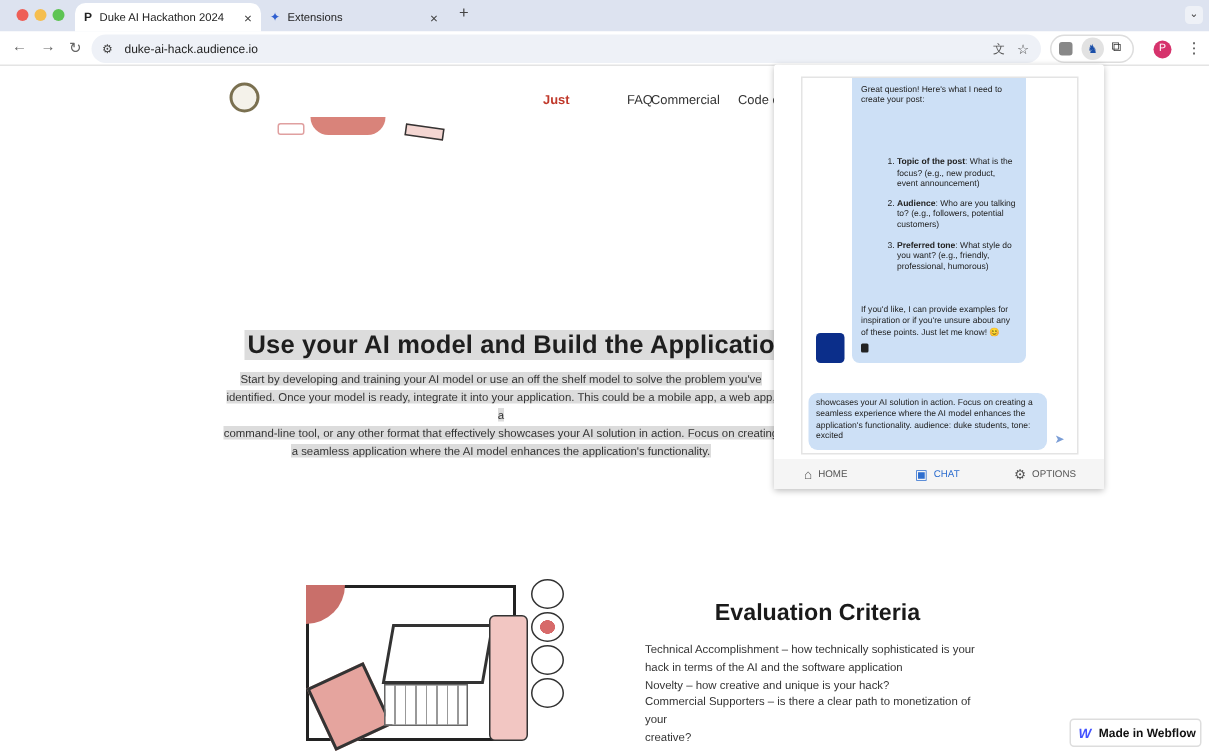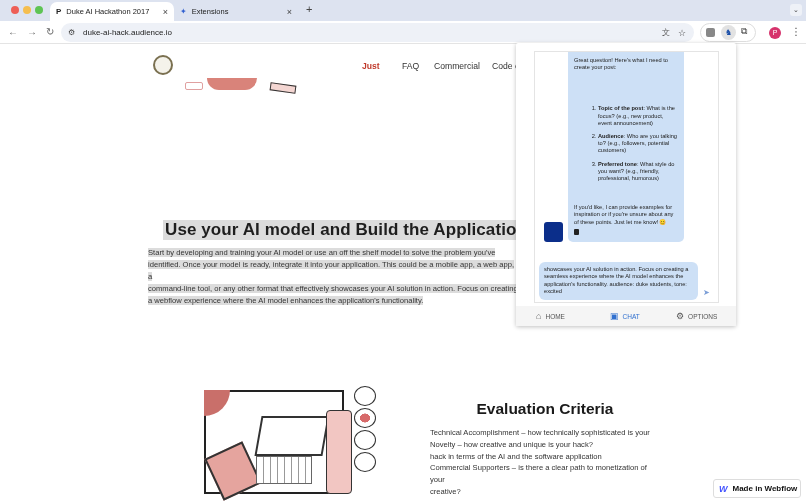--- a/index.html
+++ b/index.html
@@ -8,21 +8,21 @@
 .traffic{position:absolute;top:6px;width:8px;height:8px;border-radius:50%}
 .tab{position:absolute;top:2px;height:19px;font-size:7.5px;color:#222;display:flex;align-items:center;padding:0 6px}
 .tab.active{background:#fff;border-radius:7px 7px 0 0}
 .tab .x{position:absolute;right:6px;font-size:9px;color:#444}
 .toolbar{position:absolute;left:0;top:21px;width:806px;height:23px;background:#fff;border-bottom:1px solid #e4e4e4}
 .omni{position:absolute;left:61px;top:2px;width:633px;height:19px;background:#eef1f7;border-radius:10px;font-size:8px;color:#222;display:flex;align-items:center;padding-left:22px}
 .navbtn{position:absolute;top:5px;font-size:10px;color:#666}
 .page{position:absolute;left:0;top:44px;width:806px;height:459px;background:#fff}
 .nav a{position:absolute;top:17px;font-size:8.6px;color:#333;text-decoration:none}
 .heading{position:absolute;left:163px;top:176px;font-size:17px;font-weight:bold;color:#1e1e1e;background:#dcdcdc;padding:0 2px;letter-spacing:0.1px}
-.para{position:absolute;left:148px;top:203px;width:372px;font-size:7.6px;line-height:12px;color:#333}
+.para{position:absolute;left:148px;top:203px;width:372px;text-align:center;font-size:7.6px;line-height:12px;color:#333}
 .para span{background:#dcdcdc}
 .eval-title{position:absolute;left:420px;top:356px;width:250px;text-align:center;font-size:15.5px;font-weight:bold;color:#1a1a1a}
 .eval-body{position:absolute;left:430px;top:383px;width:230px;text-align:left;font-size:7.6px;line-height:11.8px;color:#333}
 .webflow{position:absolute;left:713px;top:435px;width:88px;height:19px;background:#fff;border:1px solid #ddd;border-radius:3px;font-size:8px;font-weight:bold;display:flex;align-items:center;padding-left:5px;color:#111}
 .popup{position:absolute;left:516px;top:43px;width:220px;height:283px;background:#fff;box-shadow:0 1px 4px rgba(0,0,0,0.25);border-radius:2px}
 .chatframe{position:absolute;left:18px;top:8px;width:185px;height:252px;border:1px solid #e4e4e4;background:#fff}
 .bubble{position:absolute;left:33px;top:0;width:116px;height:190px;background:#cde0f6;border-radius:0 0 5px 5px;font-size:5.7px;line-height:7.2px;color:#222;padding:5px 6px}
 .bubble ol{padding-left:24px;margin-top:34px}
 .bubble li{margin-bottom:6px}
 .avatar{position:absolute;left:9px;top:170px;width:19px;height:20px;background:#0b2e8a;border-radius:3px}
@@ -33,21 +33,21 @@
 </style>
 </head>
 <body>
 
 <div class="tabbar">
   <div class="traffic" style="left:11px;background:#ee5f57"></div>
   <div class="traffic" style="left:23px;background:#f5be4f"></div>
   <div class="traffic" style="left:35px;background:#5ec454"></div>
   <div class="tab active" style="left:50px;width:124px">
     <span style="font-weight:bold;font-size:8px;margin-right:5px">P</span>
-    <span>Duke AI Hackathon 2017</span>
+    <span>Duke AI Hackathon 2024</span>
     <span class="x">×</span>
   </div>
   <div class="tab" style="left:174px;width:124px">
     <span style="color:#2f5fd0;margin-right:5px;font-size:8px">✦</span>
     <span>Extensions</span>
     <span class="x">×</span>
   </div>
   <span style="position:absolute;left:306px;top:3px;font-size:11px;color:#444">+</span>
   <span style="position:absolute;left:790px;top:4px;width:12px;height:12px;background:#eef1f7;border-radius:3px;font-size:7px;text-align:center;line-height:12px;color:#444">⌄</span>
 </div>
@@ -68,57 +68,57 @@
     <span style="position:absolute;left:40px;top:2px;font-size:9px;color:#333">⧉</span>
   </div>
   <span style="position:absolute;left:769px;top:6px;width:12px;height:12px;border-radius:50%;background:#d6336c;color:#fff;font-size:7px;text-align:center;line-height:12px">P</span>
   <span style="position:absolute;left:791px;top:5px;font-size:10px;color:#444">⋮</span>
 </div>
 
 <div class="page">
   <div style="position:absolute;left:153px;top:11px;width:20px;height:20px;border-radius:50%;border:2px solid #7a7050;background:#f4f2ea"></div>
   <div class="nav">
     <a style="left:362px;color:#c0392b;font-weight:bold">Just</a>
-    <a style="left:402px">FAQ</a>
+    <a style="left:418px">FAQ</a>
     <a style="left:434px">Commercial</a>
     <a style="left:492px">Code o</a>
   </div>
 
   <div style="position:absolute;left:185px;top:38px;width:115px;height:12px">
     <div style="position:absolute;left:0;top:0;width:18px;height:8px;border:1px solid #e0a0a0;border-radius:2px"></div>
     <div style="position:absolute;left:22px;top:-4px;width:50px;height:12px;background:#d9837a;border-radius:0 0 25px 25px"></div>
     <div style="position:absolute;left:85px;top:2px;width:26px;height:8px;border:1px solid #333;background:#f4d6d2;transform:rotate(8deg)"></div>
   </div>
 
   <div class="heading">Use your AI model and Build the Application</div>
   <div class="para">
     <span>Start by developing and training your AI model or use an off the shelf model to solve the problem you've</span><br>
     <span>identified. Once your model is ready, integrate it into your application. This could be a mobile app, a web app, a</span><br>
     <span>command-line tool, or any other format that effectively showcases your AI solution in action. Focus on creating</span><br>
-    <span>a webflow experience where the AI model enhances the application's functionality.</span>
+    <span>a seamless application where the AI model enhances the application's functionality.</span>
   </div>
 
   <div style="position:absolute;left:200px;top:342px;width:180px;height:112px">
     <div style="position:absolute;left:4px;top:4px;width:140px;height:104px;border:2px solid #222"></div>
     <div style="position:absolute;left:4px;top:4px;width:26px;height:26px;background:#c96f6a;border-radius:0 0 26px 0"></div>
     <div style="position:absolute;left:12px;top:62px;width:42px;height:46px;background:#e5a49e;border:2px solid #333;transform:rotate(-25deg)"></div>
     <div style="position:absolute;left:58px;top:30px;width:68px;height:40px;border:2px solid #333;transform:skewX(-10deg)"></div>
     <div style="position:absolute;left:56px;top:70px;width:56px;height:28px;border:1px solid #666;background:repeating-linear-gradient(90deg,#fff 0 6px,#999 6px 7px)"></div>
     <div style="position:absolute;left:126px;top:24px;width:26px;height:84px;background:#f2c6c2;border:1.5px solid #333;border-radius:4px"></div>
     <div style="position:absolute;left:154px;top:0;width:22px;height:20px;border:1.5px solid #333;border-radius:50%"></div>
     <div style="position:absolute;left:154px;top:22px;width:22px;height:20px;border:1.5px solid #333;border-radius:50%;background:radial-gradient(#d76a6a 35%,#fff 36%)"></div>
     <div style="position:absolute;left:154px;top:44px;width:22px;height:20px;border:1.5px solid #333;border-radius:50%"></div>
     <div style="position:absolute;left:154px;top:66px;width:22px;height:20px;border:1.5px solid #333;border-radius:50%"></div>
   </div>
 
   <div class="eval-title">Evaluation Criteria</div>
   <div class="eval-body">
     <div>Technical Accomplishment – how technically sophisticated is your</div>
+    <div>hack in terms of the AI and the software application</div>
     <div>Novelty – how creative and unique is your hack?</div>
-    <div>hack in terms of the AI and the software application</div>
     <div>Commercial Supporters – is there a clear path to monetization of your</div>
     <div>creative?</div>
   </div>
 
   <div class="webflow">
     <span style="color:#4353ff;font-weight:900;font-size:9px;margin-right:5px;font-style:italic">W</span>
     <span>Made in Webflow</span>
   </div>
 </div>
 

